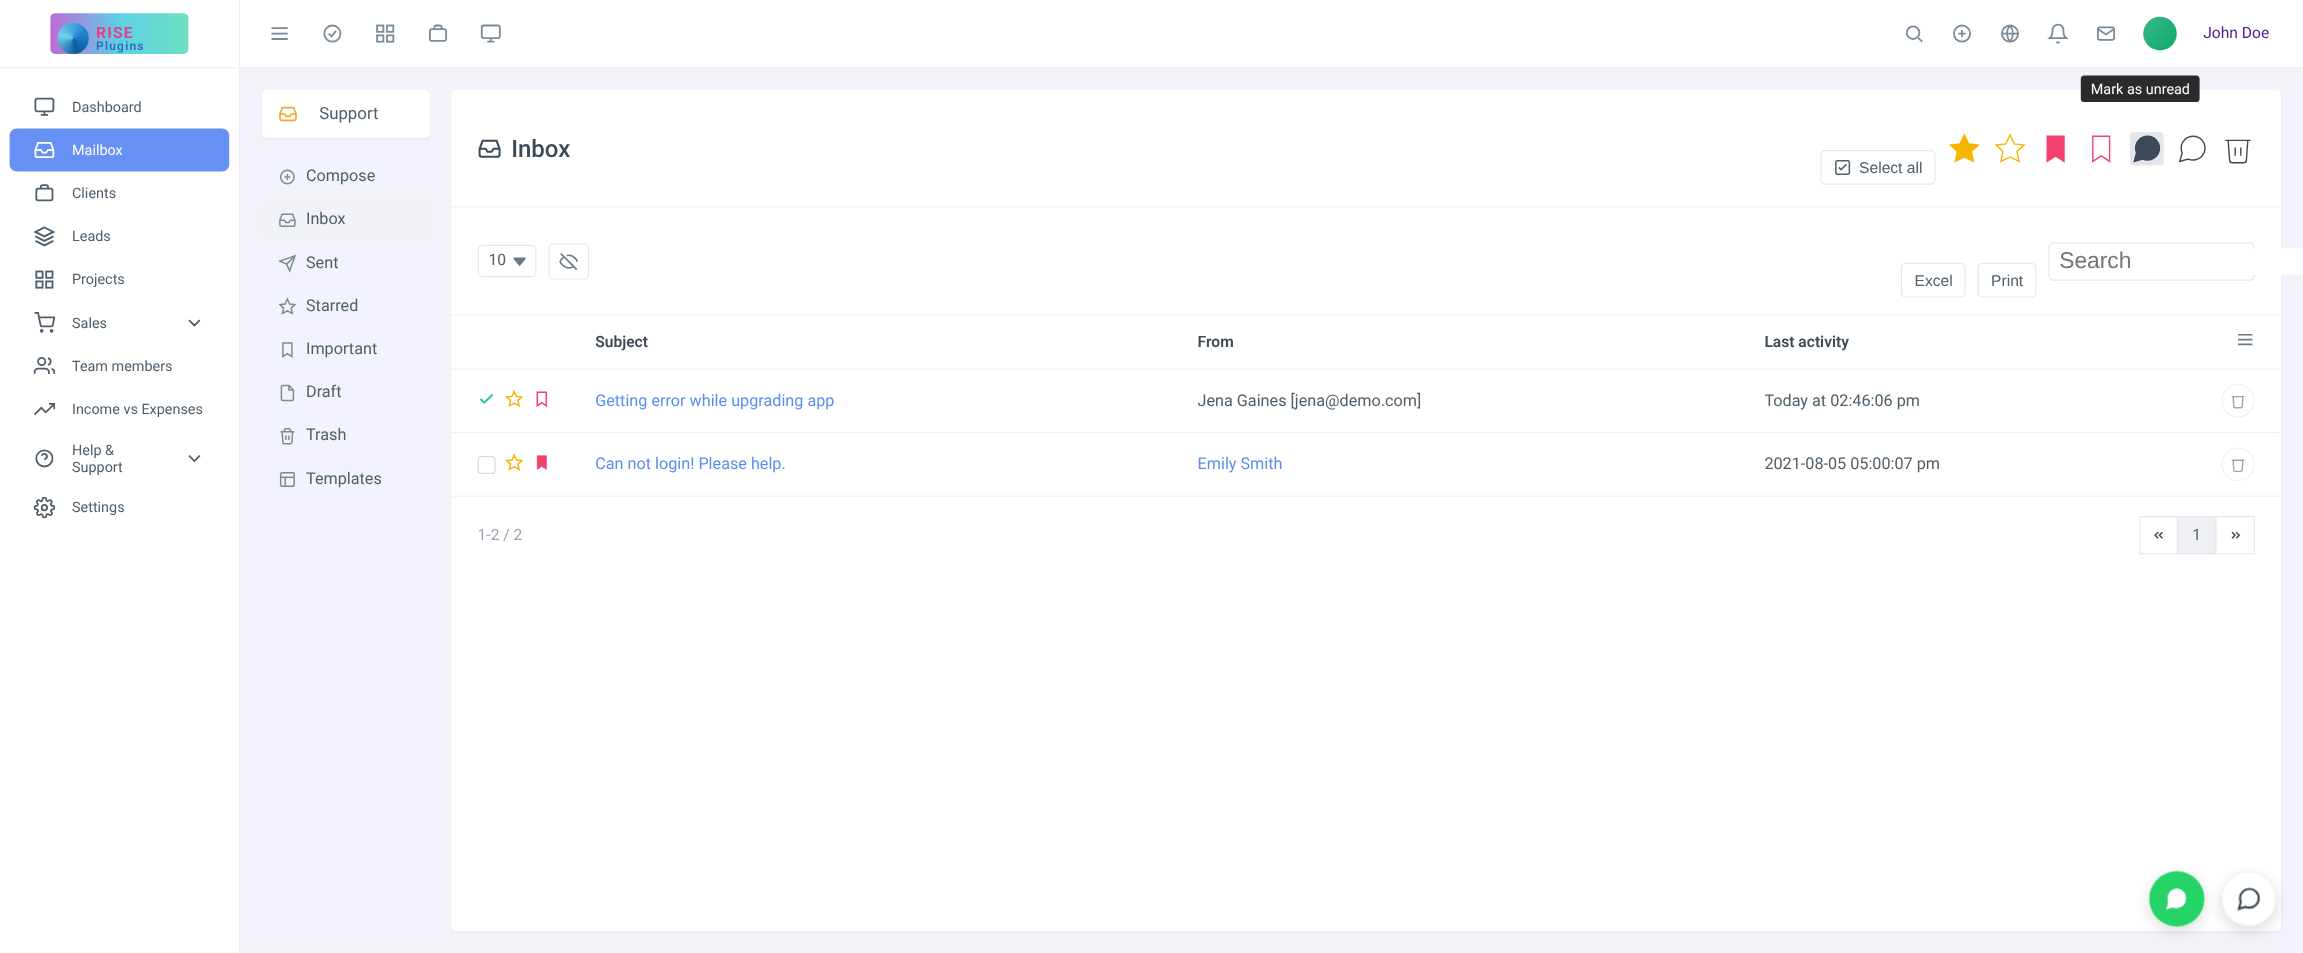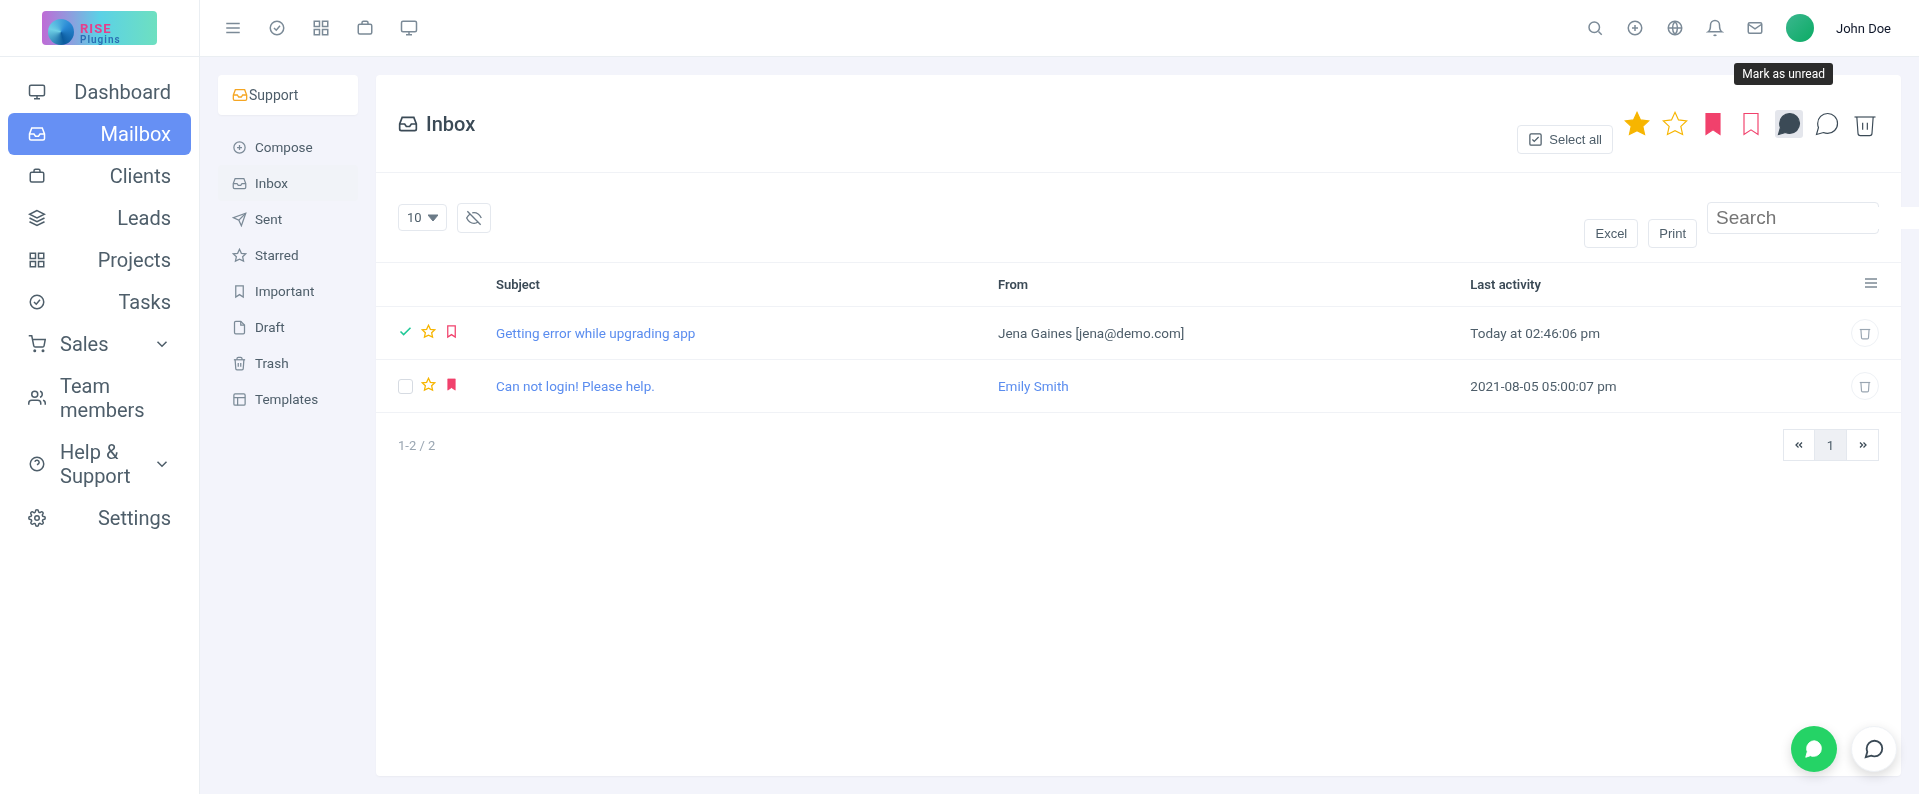--- a/index.html
+++ b/index.html
@@ -12,38 +12,38 @@
   .logo { width: 115px; height: 34px; border-radius: 4px; background: linear-gradient(90deg,#bf6bd6 0%, #5bd1e6 50%, #6ee0c0 100%); position:relative; display:flex; align-items:flex-end; }
   .logo-circle { width:26px;height:26px;border-radius:50%; background: conic-gradient(from 45deg,#2a8ad6,#0b5b9e,#6fd0e6,#2a8ad6); margin-left:6px;}
   .logo-text { margin-left:6px; line-height:1; }
   .logo-text .l1 { font-size:13px; font-weight:700; color:#e63e8c; letter-spacing:1px;}
   .logo-text .l2 { font-size:10px; font-weight:600; color:#2b6fb4; letter-spacing:1px;}
   .top-left-icons { display:flex; gap:26px; padding-left:24px; color:#7b8a97; }
   .top-right { margin-left:auto; display:flex; align-items:center; gap:22px; padding-right:28px; color:#7b8a97;}
   .icon-btn { width:18px;height:18px; display:inline-flex; align-items:center; justify-content:center; cursor:pointer; color:#7b8a97;}
   .icon-btn svg { width:18px;height:18px; stroke:currentColor; fill:none; stroke-width:2;}
   .avatar { width:28px;height:28px;border-radius:50%; background: linear-gradient(135deg,#3bb78f,#0bab64); display:inline-block; flex-shrink:0;}
-  .username { color:#0f172a; font-size:13px; }
+  .username { color:#4c1d95; font-size:13px; }
 
   .page { flex:1; display:flex; min-height:0; }
 
   
   .sidebar { width:200px; background:#fff; border-right:1px solid #eaeef2; padding-top:14px; }
-  .sidebar-item { display:flex; align-items:center; gap:14px; padding:9px 20px; color:#4e5e6a; cursor:pointer; border-radius:6px; margin:0 8px; font-size:20px;justify-content:space-between; }
+  .sidebar-item { display:flex; align-items:center; gap:14px; padding:9px 20px; color:#4e5e6a; cursor:pointer; border-radius:6px; margin:0 8px; font-size:12px; }
   .sidebar-item.active { background:#6690f4; color:#fff; }
   .sidebar-item .si-icon { width:18px;height:18px; display:inline-flex; }
   .sidebar-item .si-icon svg{width:18px;height:18px;stroke:currentColor;fill:none;stroke-width:2;}
   .sidebar-item .chev { margin-left:auto; }
 
   
   .content { flex:1; padding:18px; display:flex; gap:18px; min-width:0; }
 
   .subnav { width:140px; }
   .subnav-card { background:#fff; border-radius:4px; box-shadow:0 1px 2px rgba(0,0,0,.04); margin-bottom:14px; }
-  .support-link { display:flex; align-items:flex-end; gap:1px; padding:12px 14px; color:#f5a623; font-size:14px;}
+  .support-link { display:flex; align-items:flex-end; gap:18px; padding:12px 14px; color:#f5a623; font-size:14px;}
   .support-link svg{width:16px;height:16px;stroke:#f5a623;fill:none;stroke-width:2;}
   .support-link span{ color:#4e5e6a;}
   .subnav-list { display:flex; flex-direction:column; }
   .subnav-item { display:flex; align-items:center; gap:8px; padding:10px 14px; color:#4e5e6a; cursor:pointer; font-size:13.5px;}
   .subnav-item svg{width:15px;height:15px;stroke:#7b8a97;fill:none;stroke-width:2;}
   .subnav-item.active{ background:#f1f3f8; border-radius:4px;}
 
   .main-card { flex:1; background:#fff; border-radius:4px; box-shadow:0 1px 2px rgba(0,0,0,.04); display:flex; flex-direction:column; min-width:0;}
 
   .card-header { display:flex; align-items:center; padding:18px 22px; border-bottom:1px solid #f0f2f6;}
@@ -242,29 +242,20 @@
             <rect x="14" y="3" width="7" height="7"></rect>
             <rect x="3" y="14" width="7" height="7"></rect>
             <rect x="14" y="14" width="7" height="7"></rect>
           </svg>
         </span>
       <span>Projects</span>
     </div>
     <div class="sidebar-item">
       <span class="si-icon">
           <svg viewBox="0 0 24 24">
-            <circle cx="12" cy="12" r="9"></circle>
-            <polyline points="8 12 11 15 16 9"></polyline>
-          </svg>
-        </span>
-      <span>Tasks</span>
-    </div>
-    <div class="sidebar-item">
-      <span class="si-icon">
-          <svg viewBox="0 0 24 24">
             <circle cx="9" cy="21" r="1"></circle>
             <circle cx="20" cy="21" r="1"></circle>
             <path d="M1 1h4l2.7 13.4a2 2 0 0 0 2 1.6h9.7a2 2 0 0 0 2-1.6L23 6H6"></path>
           </svg>
         </span>
       <span>Sales</span>
       <span class="si-icon chev">
           <svg viewBox="0 0 24 24">
             <polyline points="6 9 12 15 18 9"></polyline>
           </svg>
@@ -273,20 +264,29 @@
     <div class="sidebar-item">
       <span class="si-icon">
           <svg viewBox="0 0 24 24">
             <path d="M17 21v-2a4 4 0 0 0-4-4H5a4 4 0 0 0-4 4v2"></path>
             <circle cx="9" cy="7" r="4"></circle>
             <path d="M23 21v-2a4 4 0 0 0-3-3.87"></path>
             <path d="M16 3.13a4 4 0 0 1 0 7.75"></path>
           </svg>
         </span>
       <span>Team members</span>
+    </div>
+    <div class="sidebar-item">
+      <span class="si-icon">
+          <svg viewBox="0 0 24 24">
+            <polyline points="23 6 13.5 15.5 8.5 10.5 1 18"></polyline>
+            <polyline points="17 6 23 6 23 12"></polyline>
+          </svg>
+        </span>
+      <span>Income vs Expenses</span>
     </div>
     <div class="sidebar-item">
       <span class="si-icon">
           <svg viewBox="0 0 24 24">
             <circle cx="12" cy="12" r="9"></circle>
             <path d="M9.1 9a3 3 0 0 1 5.8 1c0 2-3 3-3 3"></path>
             <line x1="12" y1="17" x2="12" y2="17"></line>
           </svg>
         </span>
       <span>Help &amp; Support</span>

